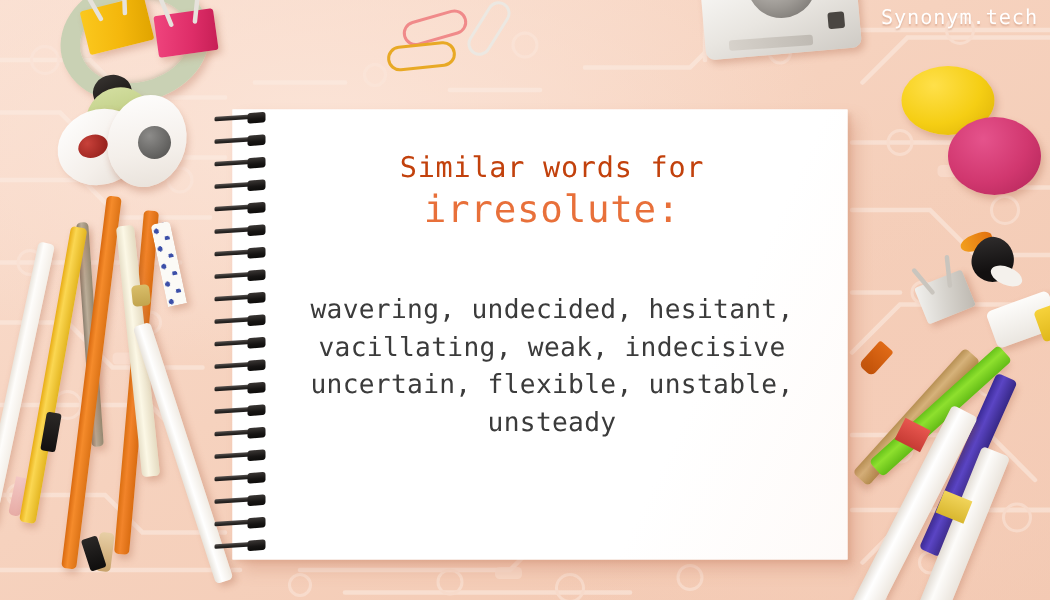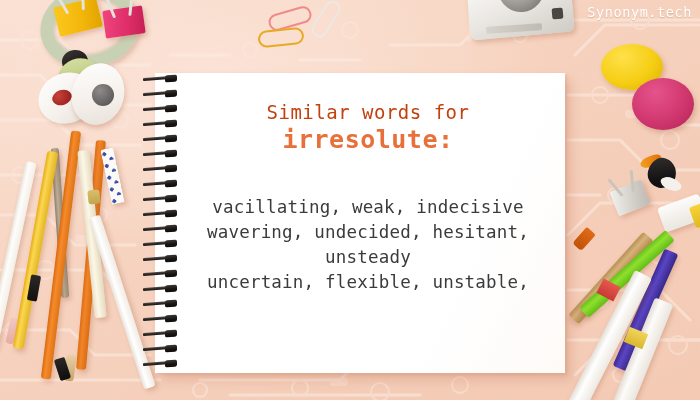--- a/index.html
+++ b/index.html
@@ -75,21 +75,20 @@
     white-space: nowrap;
   }
   .heading-line2 {
     position: absolute;
     left: 0; right: 0;
     top: 52px;
     font-size: 25px;
     letter-spacing: 0.5px;
     color: #E8703A;
     white-space: nowrap;
-    font-weight: bold;
   }
 
   .wordlist {
     position: absolute;
     left: 0; right: 0;
     top: 122px;
     font-size: 17.5px;
     line-height: 25px;
     color: #3B3B3B;
     letter-spacing: 0.2px;
@@ -594,24 +593,24 @@
 
   <div class="notepad">
     <div class="page-sheen"></div>
     <div class="pad-content">
 
       <div class="heading-line1">Similar words for</div>
 
       <div class="heading-line2">irresolute:</div>
 
       <div class="wordlist">
+        <div>wavering, undecided, hesitant,</div>
         <div>vacillating, weak, indecisive</div>
-        <div>wavering, undecided, hesitant,</div>
+        <div>uncertain, flexible, unstable,</div>
         <div>unsteady</div>
-        <div>uncertain, flexible, unstable,</div>
       </div>
 
     </div>
   </div>
 
   <div class="spiral">
       <div class="ring" style="top: 0px;">
         <div class="bar"></div>
         <div class="knob"></div>
       </div>

